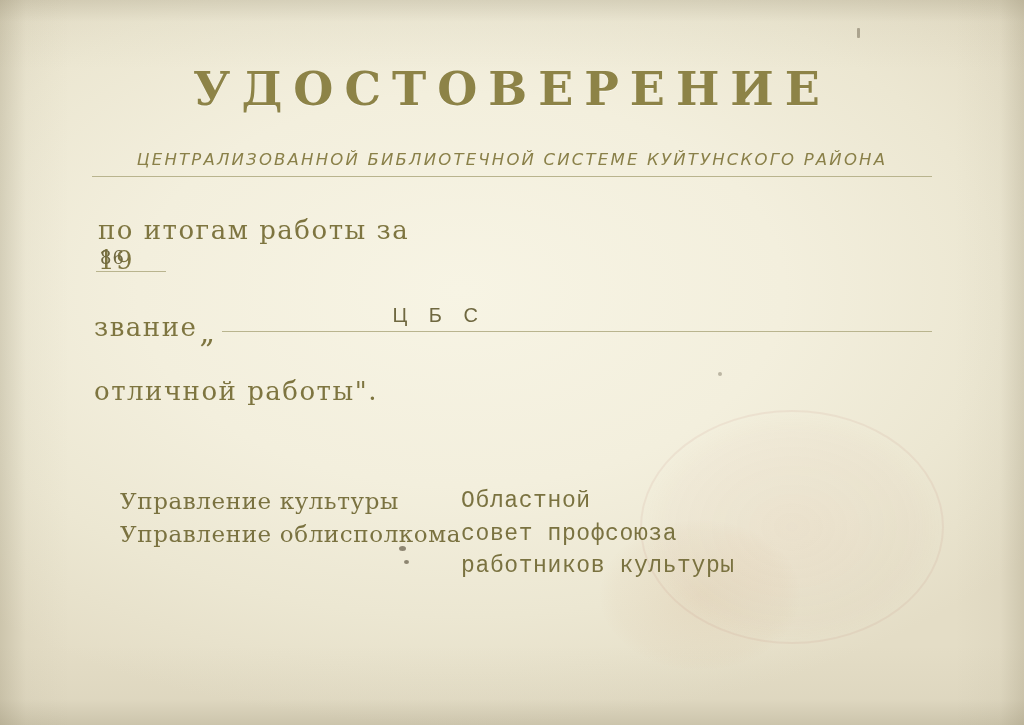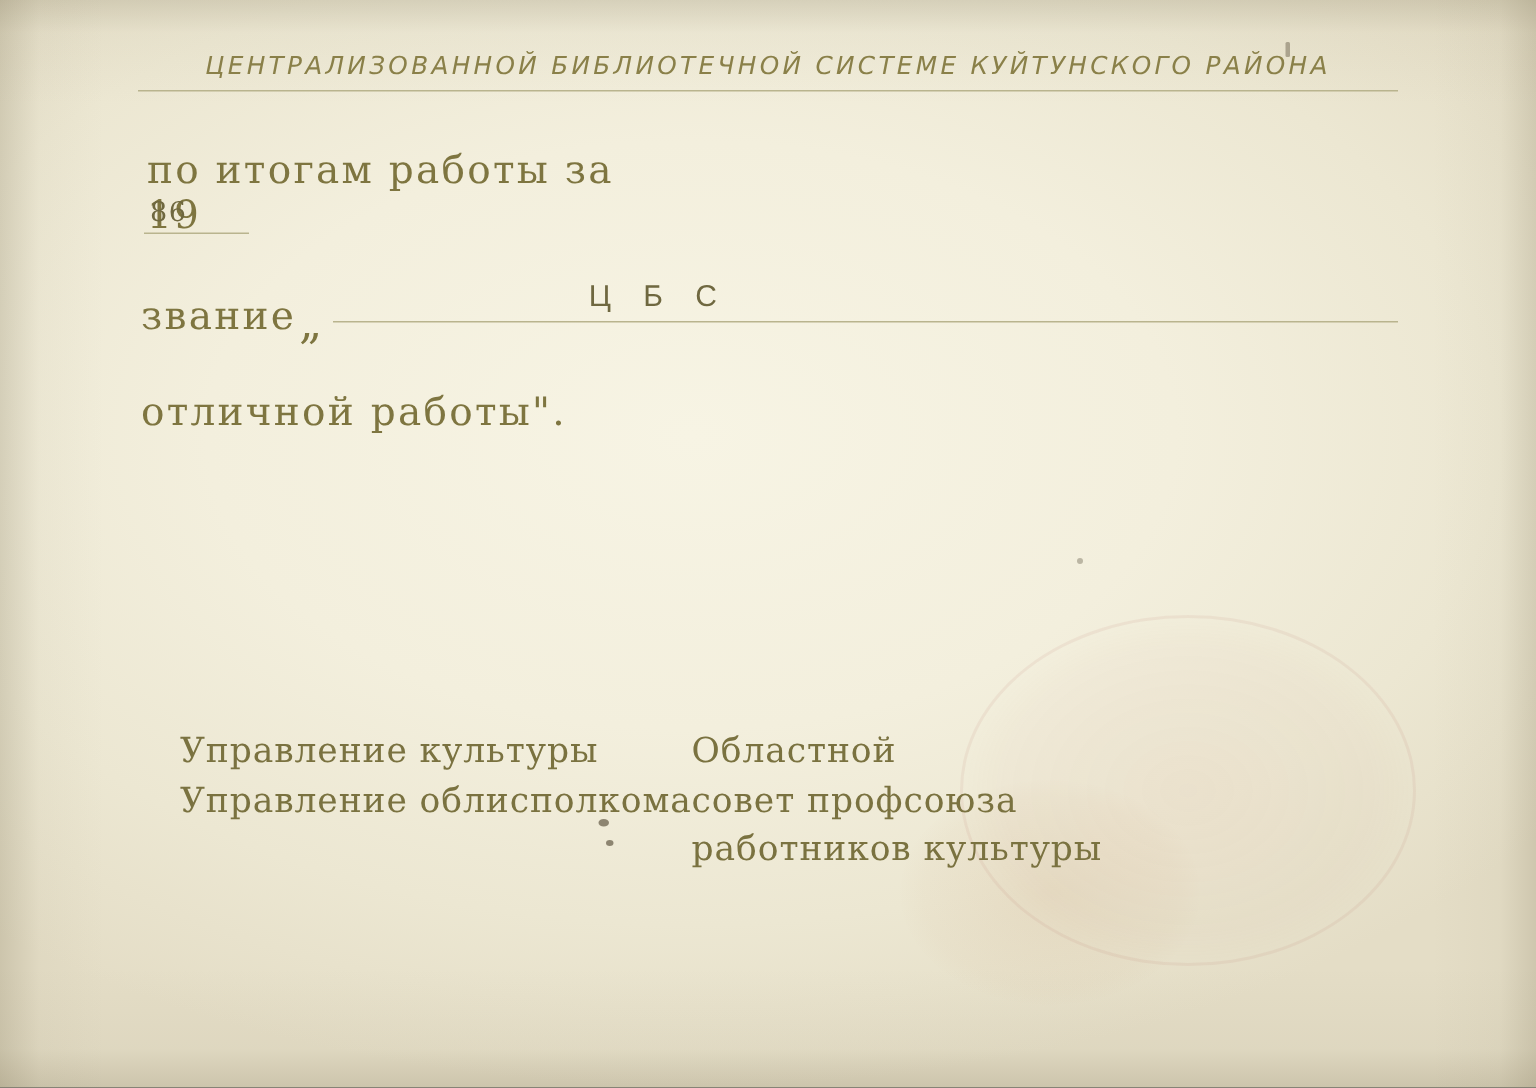--- a/index.html
+++ b/index.html
@@ -156,37 +156,38 @@
     justify-content: flex-start;
   }
   .sig-block {
     font-family: "DejaVu Serif", serif;
     font-size: 23px;
     line-height: 1.42;
     color: #7a7240;
     letter-spacing: 0.6px;
   }
   .sig-left  { text-align: left; margin-left: 28px; }
-  .sig-right { text-align: left; margin-right: 82px; }
+  .sig-right { text-align: left; margin-right: 82px; font-family: Liberation Mono, monospace; }
 </style>
 </head>
 <body>
 
 <div class="certificate">
 
   <div class="vignette"></div>
   <div class="stain-a"></div>
   <div class="stain-b"></div>
   <div class="speck" style="left:399px; top:546px; width:7px; height:5px;"></div>
   <div class="speck" style="left:404px; top:560px; width:5px; height:4px;"></div>
   <div class="speck" style="left:857px; top:28px; width:3px; height:10px; border-radius:1px; background:rgba(60,50,30,0.35);"></div>
   <div class="speck" style="left:718px; top:372px; width:4px; height:4px; background:rgba(60,50,30,0.3);"></div>
 
   <div class="content">
 
+    <div class="title">УДОСТОВЕРЕНИЕ</div>
 
     <div class="org-line">ЦЕНТРАЛИЗОВАННОЙ БИБЛИОТЕЧНОЙ СИСТЕМЕ КУЙТУНСКОГО РАЙОНА</div>
 
     <div class="line row-year">
       <span class="frag">по итогам работы за</span>
       <span class="frag">19</span>
       <span class="blank year">
         <span class="hand-year">86</span>
       </span>
     </div>

